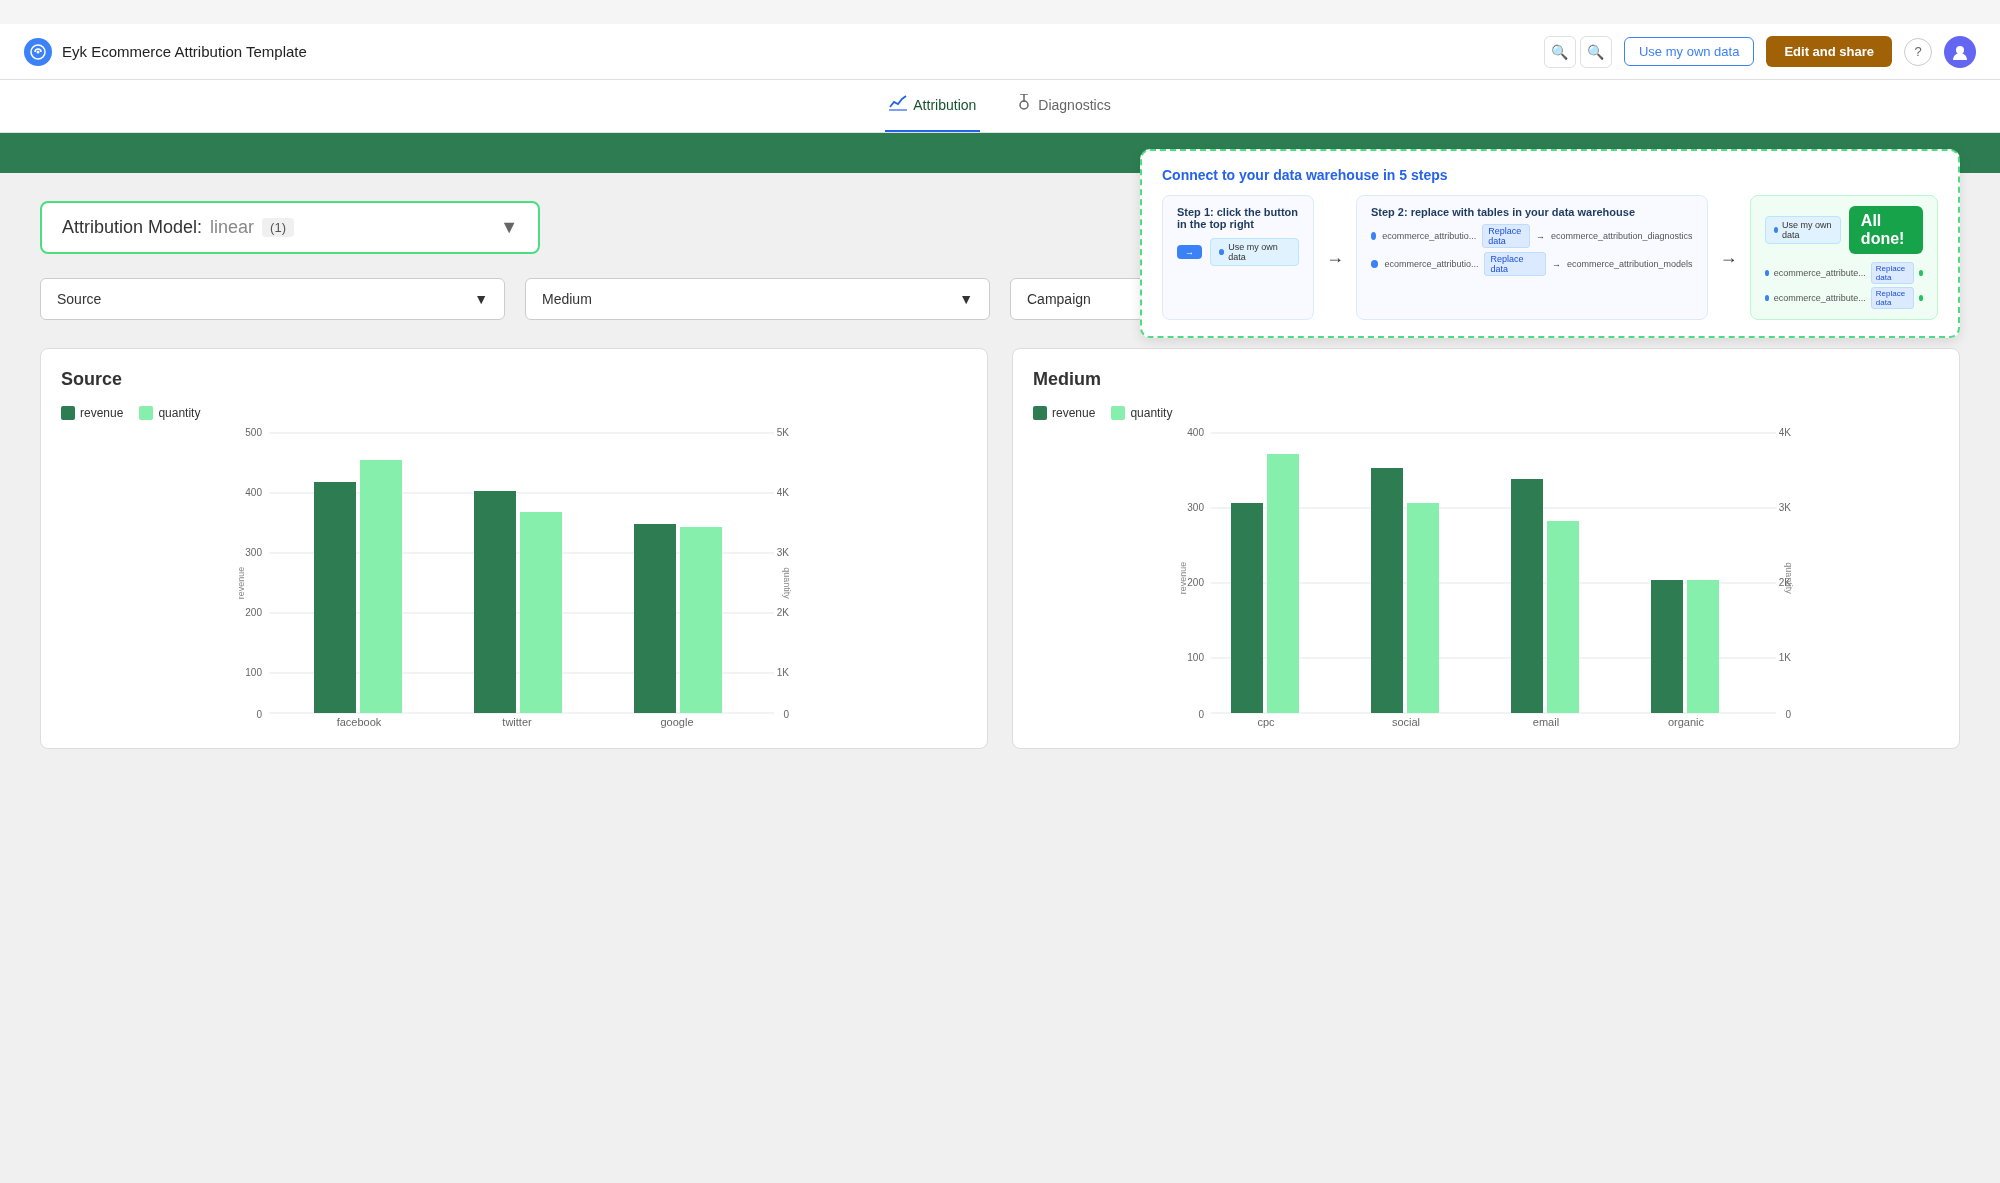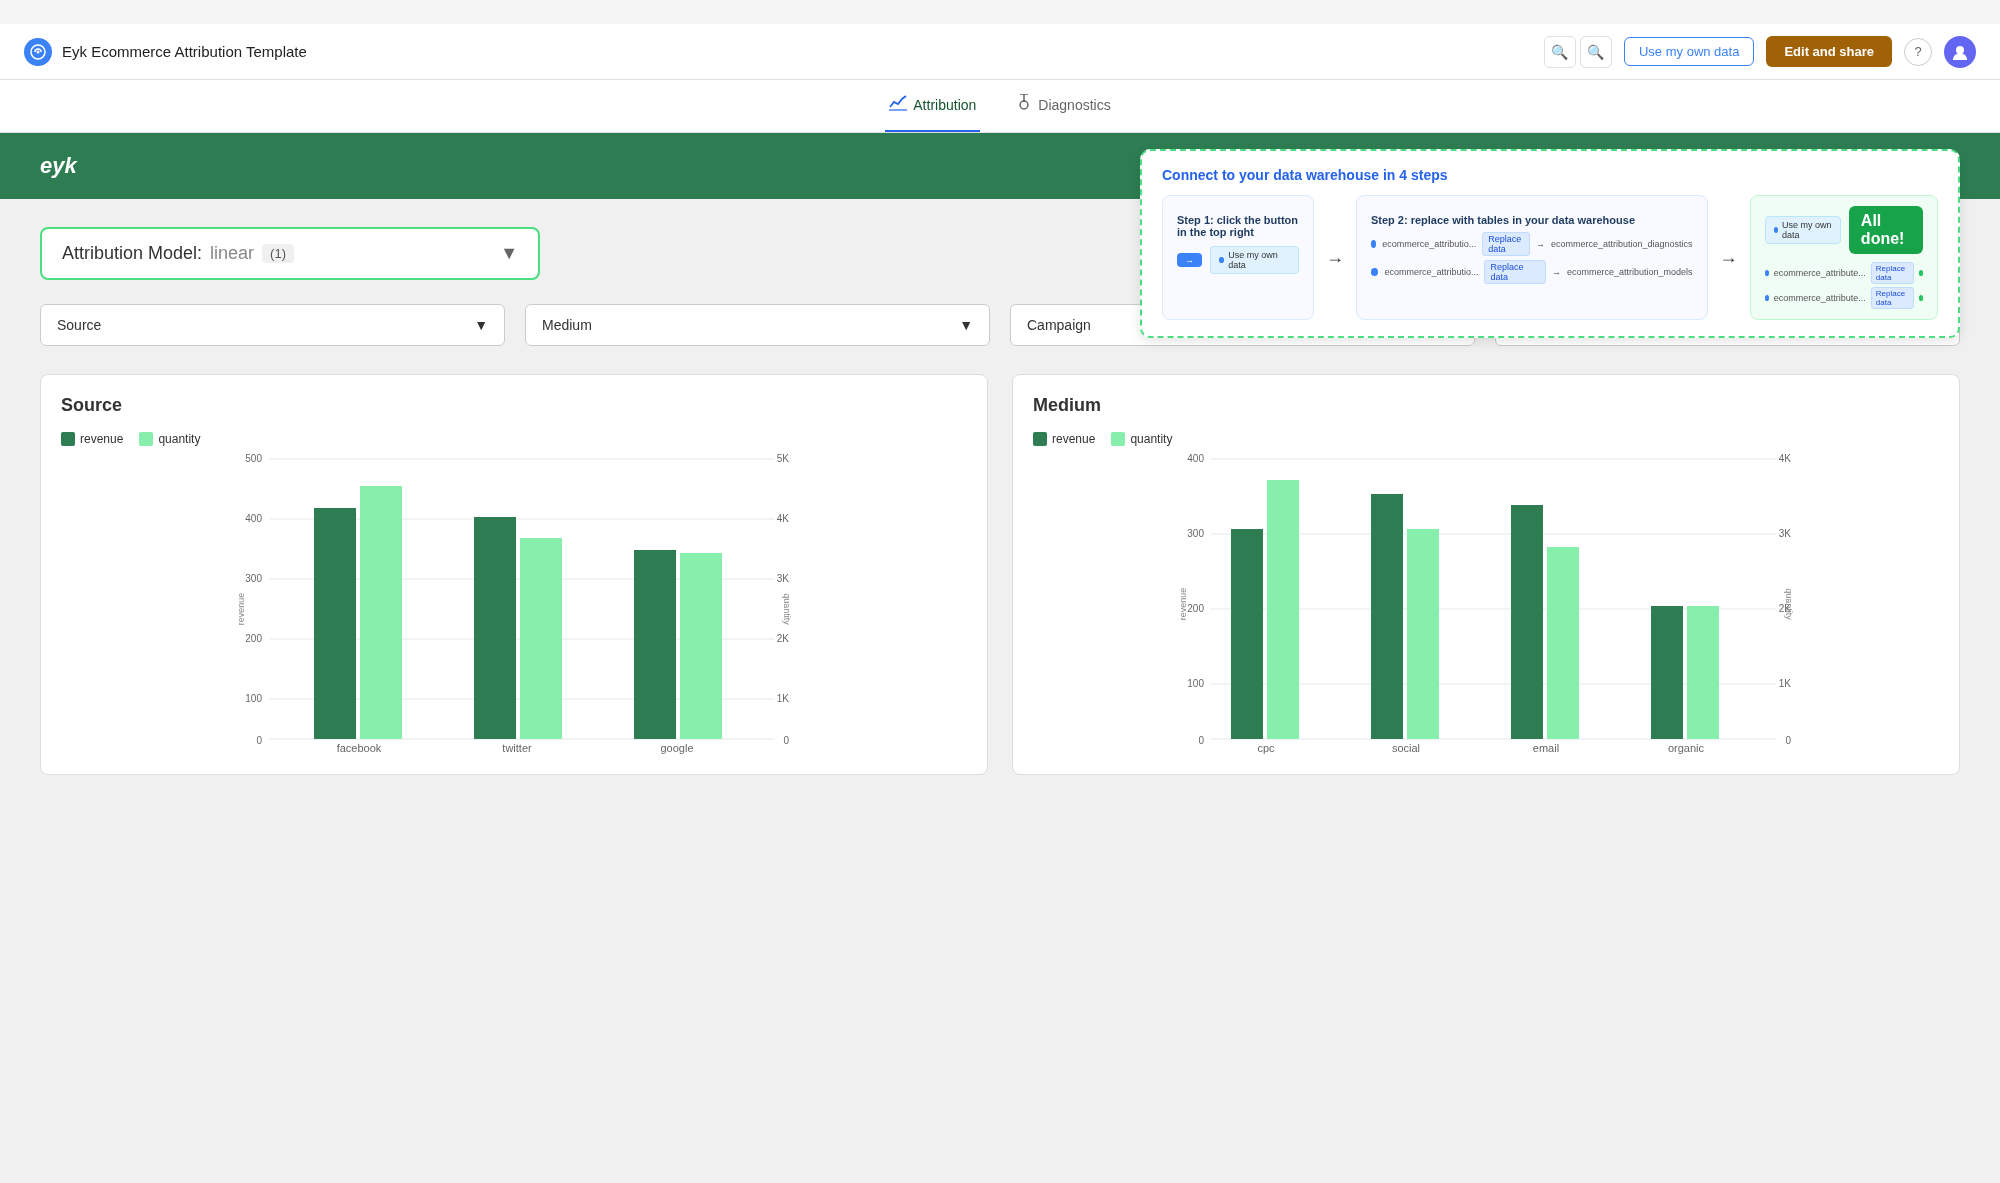--- a/index.html
+++ b/index.html
@@ -49,21 +49,21 @@
     .steps-popup {
       position: absolute; right: 40px; top: 16px;
       background: #fff; border: 2px dashed #4ade80; border-radius: 10px;
       padding: 16px 20px; width: 820px; z-index: 5;
       box-shadow: 0 4px 12px rgba(0,0,0,0.1);
     }
     .steps-popup-title { font-size: 14px; font-weight: 700; color: #2563eb; margin-bottom: 12px; }
     .steps-row { display: flex; gap: 12px; align-items: stretch; }
     .step-box {
       flex: 1; background: #f8faff; border: 1px solid #dbeafe;
-      border-radius: 8px; padding: 18px 14px; font-size: 11px;
+      border-radius: 8px; padding: 10px 14px; font-size: 11px;
     }
     .step-box-title { font-weight: 700; color: #1e3a5f; font-size: 11px; margin-bottom: 6px; }
     .step-arrow { font-size: 18px; color: #333; display: flex; align-items: center; }
     .all-done { background: #16a34a; color: #fff; font-size: 16px; font-weight: 800; padding: 6px 12px; border-radius: 6px; }
     .step3-box { flex: 0.8; background: #f0fdf4; border: 1px solid #bbf7d0; border-radius: 8px; padding: 10px 14px; display: flex; flex-direction: column; justify-content: space-between; }
 
     
     .page-body { padding: 28px 40px; background: #f0f0f0; }
     .page-title { font-size: 28px; font-weight: 900; color: #111; margin-bottom: 20px; letter-spacing: 0.5px; }
 
@@ -147,24 +147,23 @@
         <line x1="4" y1="0" x2="12" y2="0" stroke="#666" stroke-width="1.5"></line>
       </svg>
     </span>
     <span>Diagnostics</span>
   </div>
 </div>
 
 <div class="main-content">
 
   <div class="green-banner">
-    <div class="eyk-logo">eyk</div>
 
     <div class="steps-popup">
-      <div class="steps-popup-title">Connect to your data warehouse in 4 steps</div>
+      <div class="steps-popup-title">Connect to your data warehouse in 5 steps</div>
       <div class="steps-row">
 
         <div class="step-box">
           <div class="step-box-title">Step 1: click the button in the top right</div>
           <div style="display:flex; align-items:center; gap:8px; margin-top:8px;">
             <div style="background:#3b82f6; color:#fff; font-size:9px; padding:2px 8px; border-radius:4px; font-weight:600;">→</div>
             <div style="background:#e0f2fe; border:1px solid #bae6fd; border-radius:4px; padding:3px 8px; font-size:9px; display:flex; align-items:center; gap:4px;">
               <span style="background:#3b82f6; width:6px; height:6px; border-radius:50%; display:inline-block;"></span>
               <span>Use my own data</span>
             </div>

